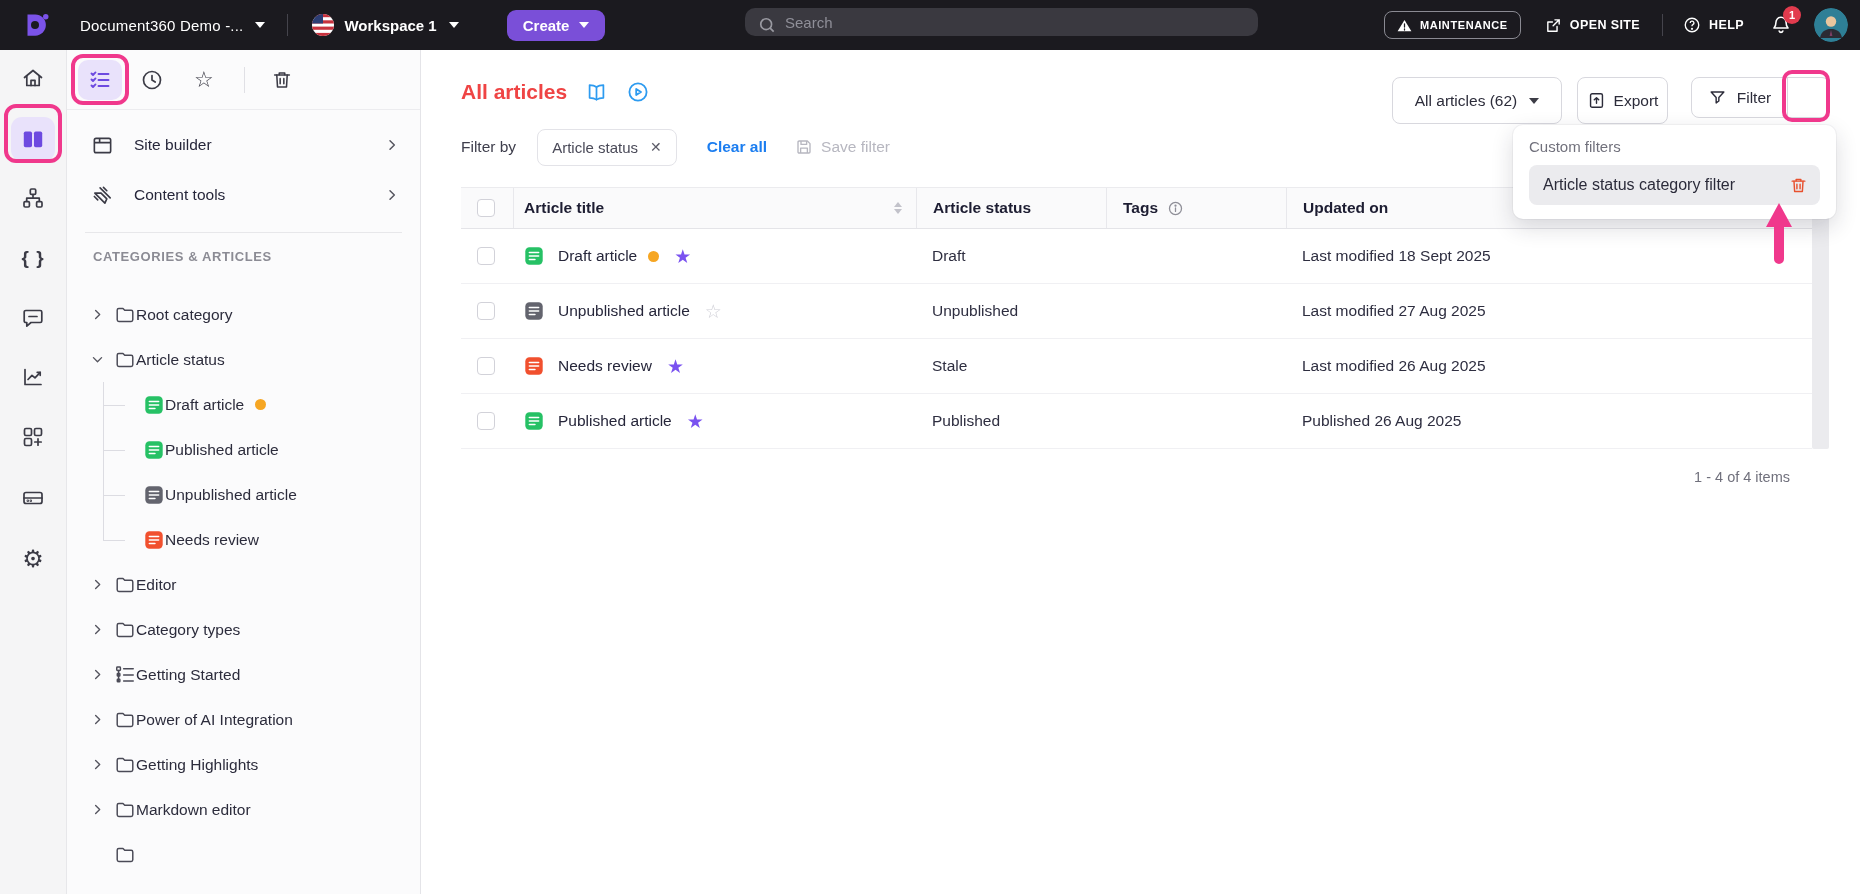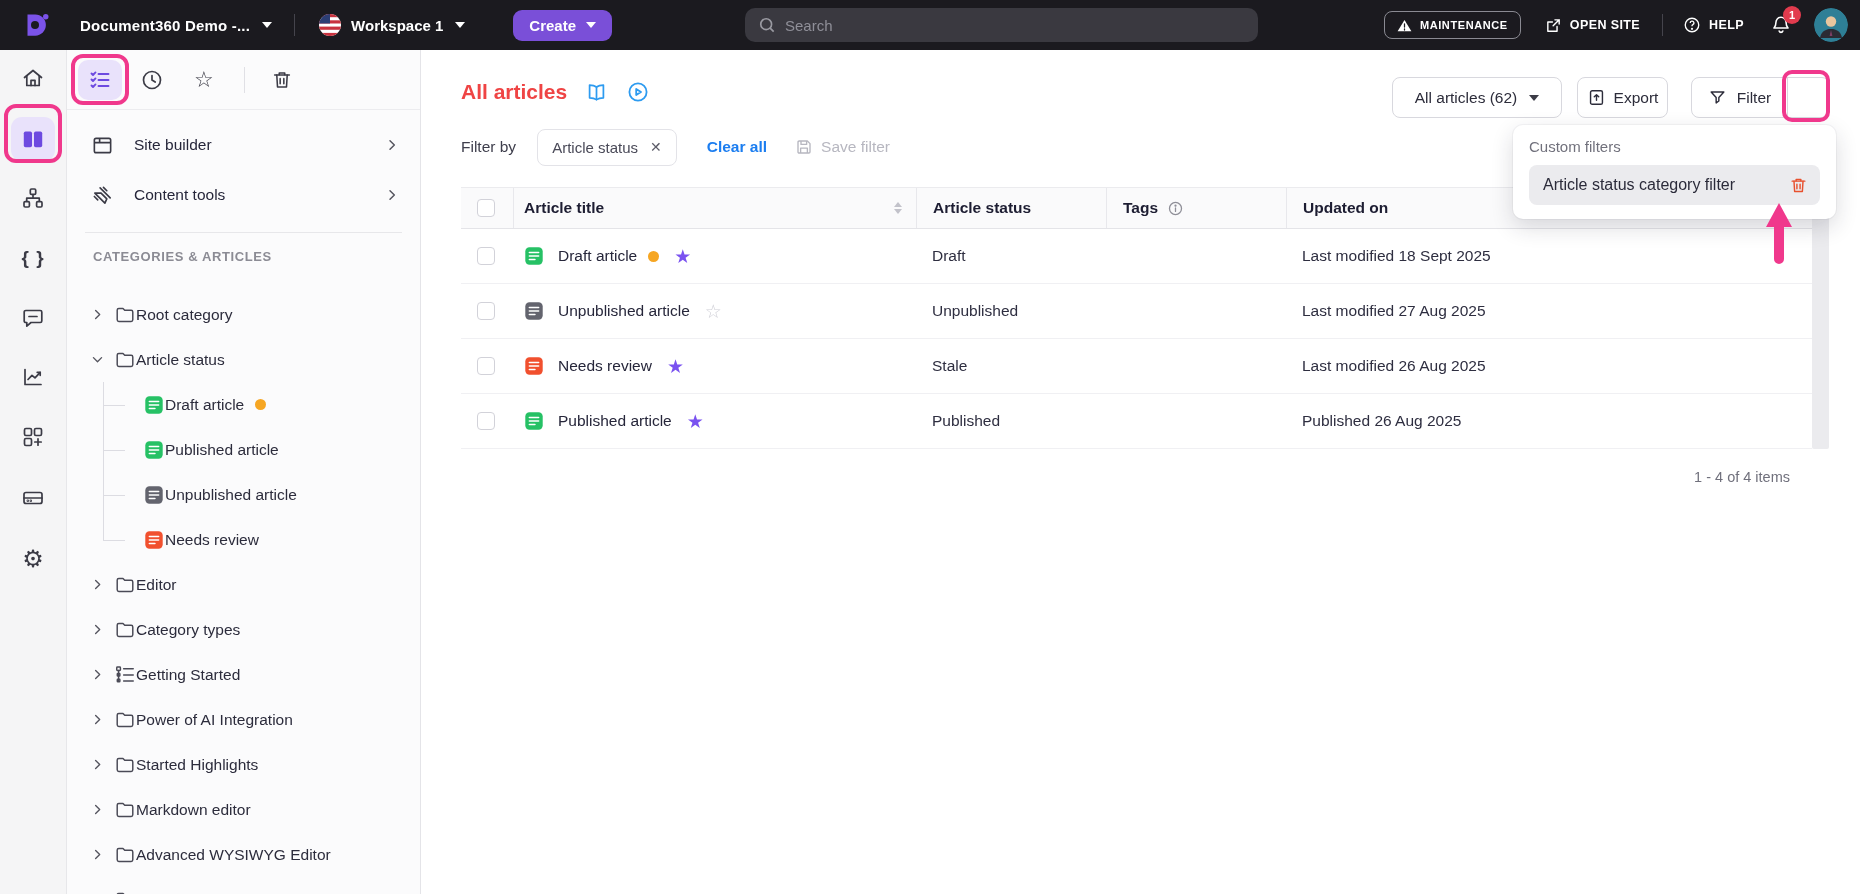--- a/index.html
+++ b/index.html
@@ -9,30 +9,30 @@
     font-family:"Liberation Sans", sans-serif; color:#26263a;
   }
   svg { display:block; }
 
   
   .topbar { position:absolute; left:0; top:0; width:1860px; height:50px;
     background:#1b1a1f; display:flex; align-items:center; color:#fff; z-index:20; }
   .tb-left { display:flex; align-items:center; }
   .logo { margin-left:20px; }
   .tb-item { display:flex; align-items:center; cursor:pointer; }
-  .project { margin-left:30px; font-size:15px; font-weight:bold; letter-spacing:.2px; }
+  .project { margin-left:30px; font-size:15px; font-weight:normal; letter-spacing:.2px; }
   .caret { width:0; height:0; border-left:5px solid transparent; border-right:5px solid transparent;
     border-top:6px solid #fff; margin-left:12px; }
   .tb-divider { width:1px; height:22px; background:#45444c; margin-left:22px; }
   .flag { margin-left:24px; }
   .workspace { margin-left:10px; font-size:15px; font-weight:bold; }
   .create-btn { margin-left:48px; height:31px; padding:0 16px; border-radius:9px;
     background:#7a4fd8; display:flex; align-items:center; font-size:15px; font-weight:bold; cursor:pointer; }
   .create-btn .caret { margin-left:10px; }
-  .search-wrap { position:absolute; left:745px; top:8px; width:513px; height:34px; }
+  .search-wrap { position:absolute; left:745px; top:8px; width:513px; height:28px; }
   .search-wrap input { width:100%; height:100%; background:#3a3940; border:none; border-radius:10px;
     color:#d6d6dc; font-size:15px; padding:0 12px 0 40px; outline:none; font-family:"Liberation Sans",sans-serif; }
   .search-wrap input::placeholder { color:#8f8f98; }
   .search-icon { position:absolute; left:12px; top:7px; }
   .tb-right { position:absolute; right:12px; top:0; height:50px; display:flex; align-items:center; }
   .maint-badge { display:flex; align-items:center; gap:8px; border:1px solid #8a8a92; border-radius:8px;
     height:28px; padding:0 12px; font-size:11px; font-weight:bold; letter-spacing:.6px; cursor:pointer; }
   .open-site { display:flex; align-items:center; gap:8px; margin-left:24px; font-size:12.5px; font-weight:bold; letter-spacing:.4px; cursor:pointer; }
   .tb-right .tb-divider { margin:0 20px 0 22px; }
   .help { display:flex; align-items:center; gap:8px; font-size:12.5px; font-weight:bold; letter-spacing:.4px; cursor:pointer; }
@@ -82,21 +82,21 @@
   .tree-row.child::after { content:""; position:absolute; left:36px; top:50%; width:22px; height:1px; background:#dcdce2; }
   .dot { width:11px; height:11px; border-radius:50%; background:#f6a623; margin-left:11px; }
 
   
   .main { position:absolute; left:421px; top:50px; width:1439px; height:844px; background:#fff; }
   .page-title-row { position:absolute; left:40px; top:30px; display:flex; align-items:center; }
   .page-title { font-size:21px; font-weight:bold; color:#ef4444; }
   .title-icon { margin-left:18px; cursor:pointer; }
 
   .actions { position:absolute; top:27px; left:971px; display:flex; }
-  .btn { height:41px; border:1px solid #d8d8de; border-radius:8px; background:#fff; display:flex;
+  .btn { height:47px; border:1px solid #d8d8de; border-radius:8px; background:#fff; display:flex;
     align-items:center; justify-content:center; font-size:15.5px; color:#2c2c3a; cursor:pointer; }
   .scope-btn { width:170px; gap:12px; }
   .btn .dark-caret { width:0; height:0; border-left:5px solid transparent; border-right:5px solid transparent; border-top:6px solid #3c3c46; }
   .export-btn { width:91px; margin-left:15px; gap:8px; }
   .filter-group { margin-left:23px; width:139px; height:41px; border:1px solid #d8d8de; border-radius:8px; display:flex; }
   .filter-main { flex:1; display:flex; align-items:center; justify-content:center; gap:10px; font-size:15.5px; color:#2c2c3a; cursor:pointer; border-right:1px solid #d8d8de; }
   .filter-caret-btn { width:41px; display:flex; align-items:center; justify-content:center; cursor:pointer; }
 
   .filter-row { position:absolute; left:40px; top:78px; height:38px; display:flex; align-items:center; }
   .filter-by-label { font-size:15.5px; color:#3e3e4c; }
@@ -499,47 +499,34 @@
       <span class="tree-chev">
           <svg width="15" height="15" viewBox="0 0 24 24" fill="none" stroke="currentColor" stroke-width="2.2" stroke-linecap="round" stroke-linejoin="round">
             <path d="M9 5.5 15.5 12 9 18.5"></path>
           </svg>
         </span>
       <span class="node-icon">
           <svg width="22" height="22" viewBox="0 0 24 24" fill="none" stroke="#4a4a56" stroke-width="1.6" stroke-linejoin="round">
             <path d="M3.5 6.6c0-1 .8-1.8 1.8-1.8h4.5l1.9 2h7a1.8 1.8 0 0 1 1.8 1.8v8.6a1.8 1.8 0 0 1-1.8 1.8H5.3a1.8 1.8 0 0 1-1.8-1.8z"></path>
           </svg>
         </span>
-      <span class="tree-label">Started Highlights</span>
+      <span class="tree-label">Getting Highlights</span>
     </div>
     <div class="tree-row">
       <span class="tree-chev">
           <svg width="15" height="15" viewBox="0 0 24 24" fill="none" stroke="currentColor" stroke-width="2.2" stroke-linecap="round" stroke-linejoin="round">
             <path d="M9 5.5 15.5 12 9 18.5"></path>
           </svg>
         </span>
       <span class="node-icon">
           <svg width="22" height="22" viewBox="0 0 24 24" fill="none" stroke="#4a4a56" stroke-width="1.6" stroke-linejoin="round">
             <path d="M3.5 6.6c0-1 .8-1.8 1.8-1.8h4.5l1.9 2h7a1.8 1.8 0 0 1 1.8 1.8v8.6a1.8 1.8 0 0 1-1.8 1.8H5.3a1.8 1.8 0 0 1-1.8-1.8z"></path>
           </svg>
         </span>
       <span class="tree-label">Markdown editor</span>
-    </div>
-    <div class="tree-row">
-      <span class="tree-chev">
-          <svg width="15" height="15" viewBox="0 0 24 24" fill="none" stroke="currentColor" stroke-width="2.2" stroke-linecap="round" stroke-linejoin="round">
-            <path d="M9 5.5 15.5 12 9 18.5"></path>
-          </svg>
-        </span>
-      <span class="node-icon">
-          <svg width="22" height="22" viewBox="0 0 24 24" fill="none" stroke="#4a4a56" stroke-width="1.6" stroke-linejoin="round">
-            <path d="M3.5 6.6c0-1 .8-1.8 1.8-1.8h4.5l1.9 2h7a1.8 1.8 0 0 1 1.8 1.8v8.6a1.8 1.8 0 0 1-1.8 1.8H5.3a1.8 1.8 0 0 1-1.8-1.8z"></path>
-          </svg>
-        </span>
-      <span class="tree-label">Advanced WYSIWYG Editor</span>
     </div>
 
     <div class="tree-row">
       <span class="tree-chev"></span>
       <span class="node-icon">
           <svg width="22" height="22" viewBox="0 0 24 24" fill="none" stroke="#4a4a56" stroke-width="1.6" stroke-linejoin="round">
             <path d="M3.5 6.6c0-1 .8-1.8 1.8-1.8h4.5l1.9 2h7a1.8 1.8 0 0 1 1.8 1.8v8.6a1.8 1.8 0 0 1-1.8 1.8H5.3a1.8 1.8 0 0 1-1.8-1.8z"></path>
           </svg>
         </span>
     </div>

